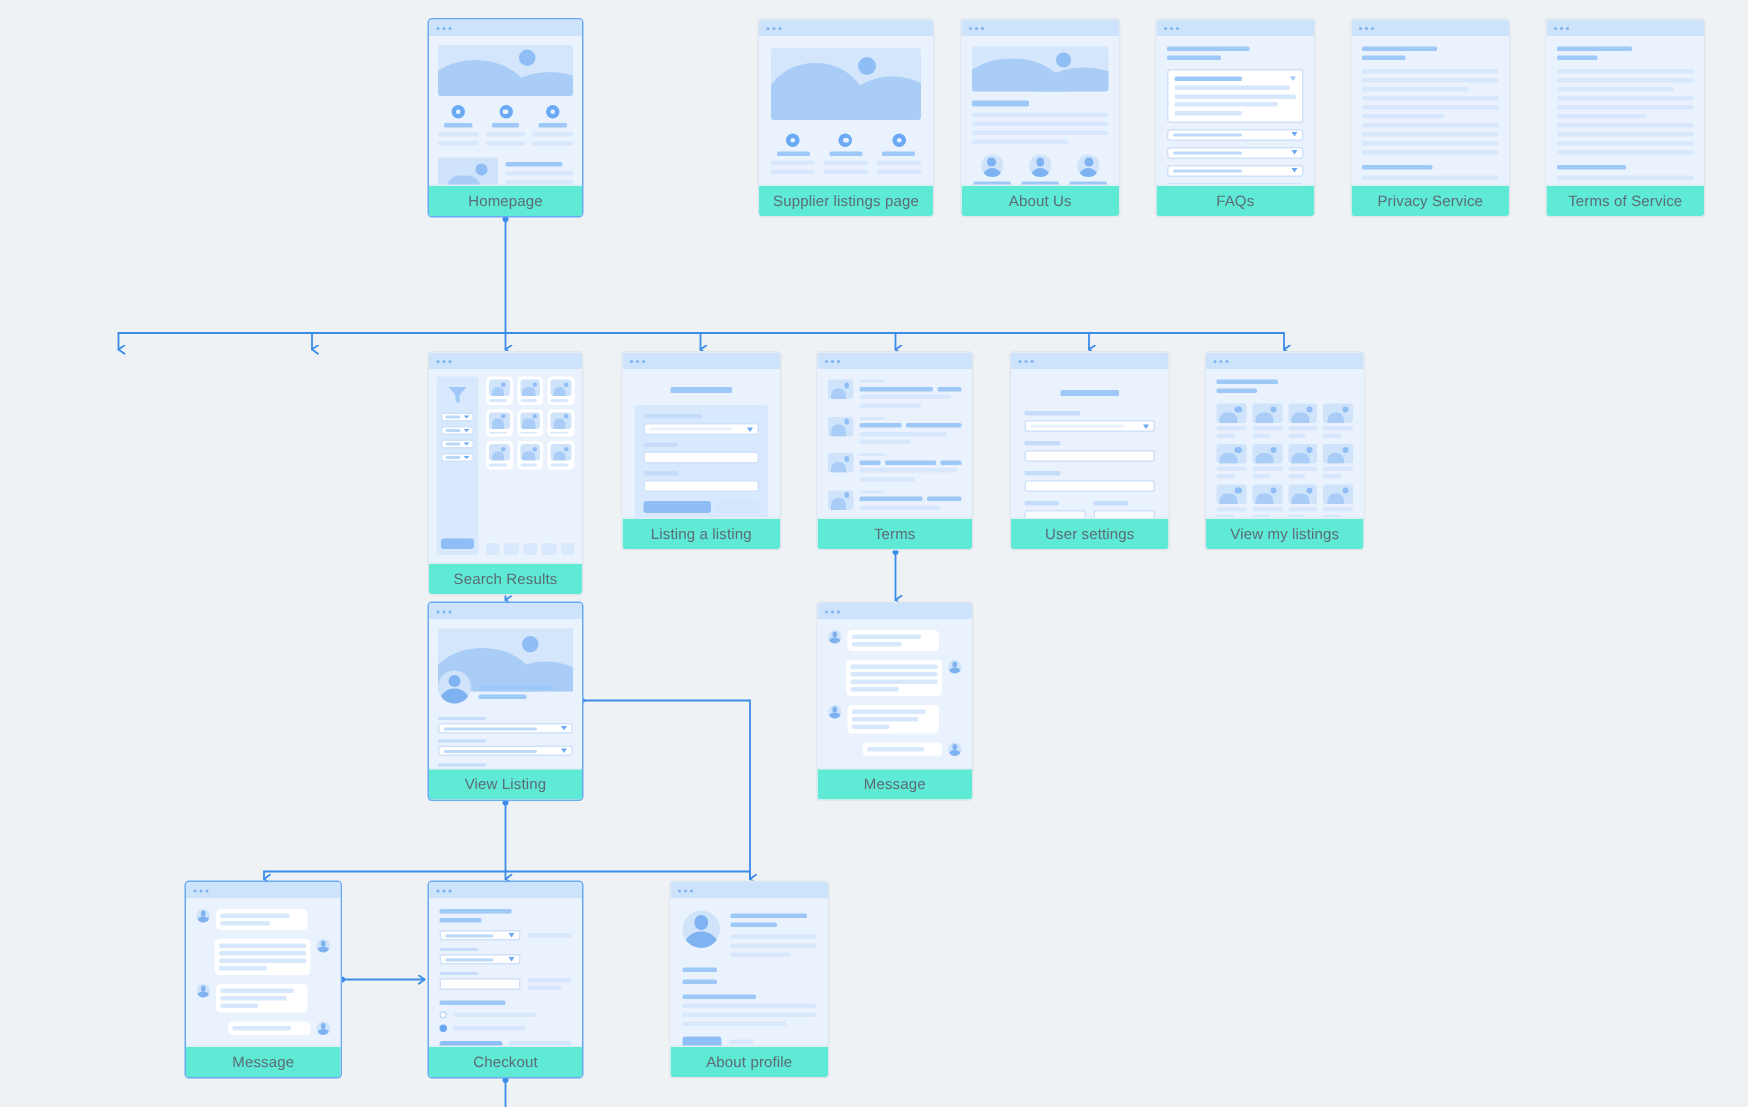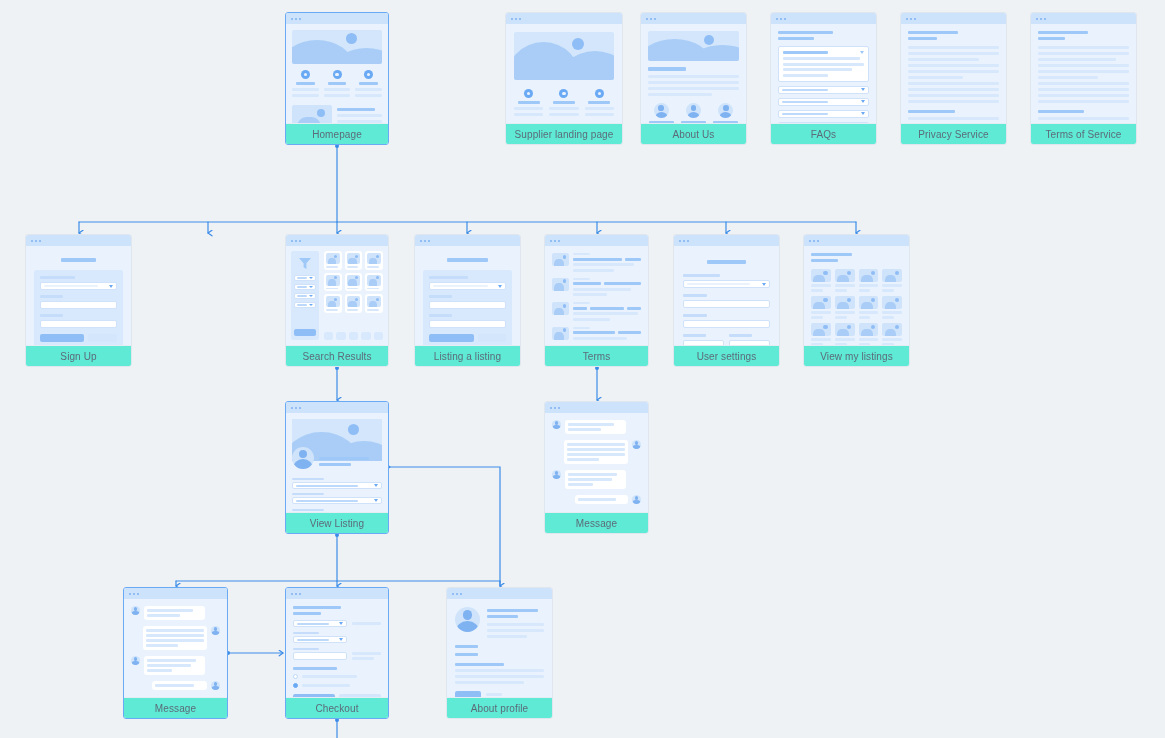--- a/index.html
+++ b/index.html
@@ -205,21 +205,21 @@
             <div class="bar l" style="width:100%;"></div>
         </div>
         <div class="col" style="flex:1;align-items:center;gap:3px;">
           <div class="circ" style="width:9px;height:9px;"></div>
           <div class="bar d" style="width:75%;"></div>
           <div class="bar l" style="width:100%;"></div>
             <div class="bar l" style="width:100%;"></div>
         </div>
       </div>
     </div>
-    <div class="caption">Supplier landing page</div>
+    <div class="caption">Supplier listings page</div>
   </div>
 
   <div class="card" style="left:640px;top:12px;width:107px;height:133px;">
     <div class="titlebar">
         <i class="dot"></i>
         <i class="dot"></i>
         <i class="dot"></i>
       </div>
     <div class="screen" style="padding:7px;">
       <div class="hero" style="height:30px;">
@@ -352,49 +352,23 @@
       </div>
       <div class="bar d" style="width:50%;margin-top:7px;"></div>
       <div class="col" style="gap:3px;margin-top:4px;">
         <div class="bar l" style="width:100%;"></div>
 
       </div>
     </div>
     <div class="caption">Terms of Service</div>
   </div>
 
-  <div class="card" style="left:25px;top:234px;width:107px;height:133px;">
-    <div class="titlebar">
-        <i class="dot"></i>
-        <i class="dot"></i>
-        <i class="dot"></i>
-      </div>
-    <div class="screen" style="padding:8px;">
-      <div class="bar d" style="width:40%;height:4px;margin:4px auto 0;"></div>
-      <div class="panel" style="margin-top:8px;padding:6px;">
-        <div class="bar l" style="width:45%;background:#c5dcfa;"></div>
-        <div class="field" style="margin-top:3px;">
-            <div class="fl" style="max-width:78%;background:#eaf3fd;"></div>
-            <div class="caret"></div>
-          </div>
-        <div class="bar l" style="width:30%;background:#c5dcfa;margin-top:5px;"></div>
-        <div class="field" style="margin-top:3px;"></div>
-        <div class="bar l" style="width:30%;background:#c5dcfa;margin-top:5px;"></div>
-        <div class="field" style="margin-top:3px;"></div>
-        <div class="row" style="gap:4px;margin-top:6px;">
-          <div class="btn" style="flex:1.5;"></div>
-          <div class="btn g" style="flex:1;"></div>
-        </div>
-      </div>
-    </div>
-    <div class="caption">Sign Up</div>
-  </div>
-
-
-  <div class="card" style="left:285px;top:234px;width:104px;height:133px;">
+
+
+  <div class="card" style="left:285px;top:234px;width:104px;height:163px;">
     <div class="titlebar">
         <i class="dot"></i>
         <i class="dot"></i>
         <i class="dot"></i>
       </div>
     <div class="screen" style="padding:5px;display:flex;gap:5px;">
       <div class="panel" style="width:28px;padding:4px 3px;display:flex;flex-direction:column;">
         <svg width="14" height="13" viewBox="0 0 14 13" style="margin:2px auto 5px;">
           <path d="M1,1 L13,1 L8.4,6.3 L8.4,12 L5.6,10.3 L5.6,6.3 Z" fill="#9ec8f8"></path>
         </svg>

